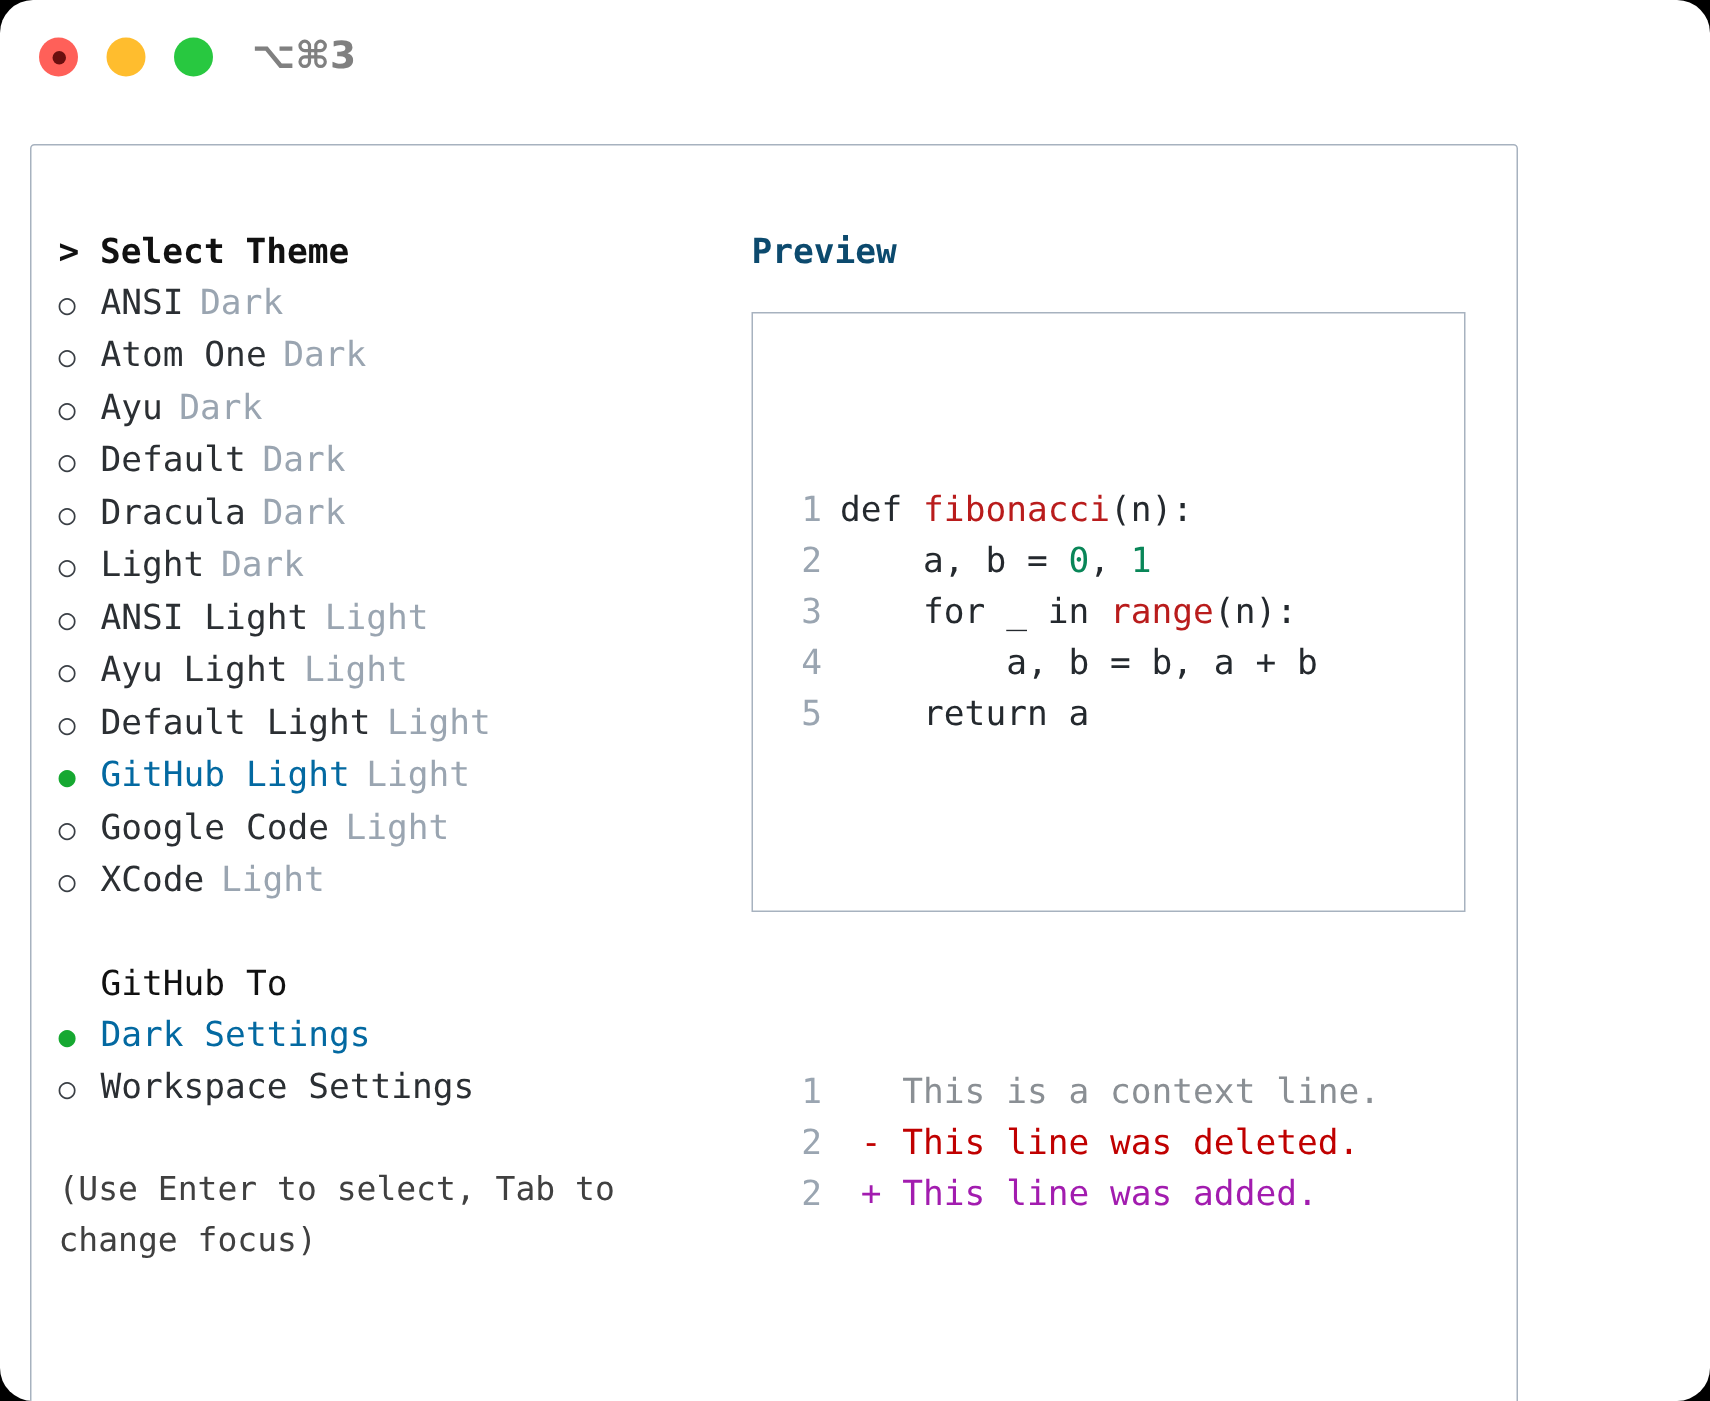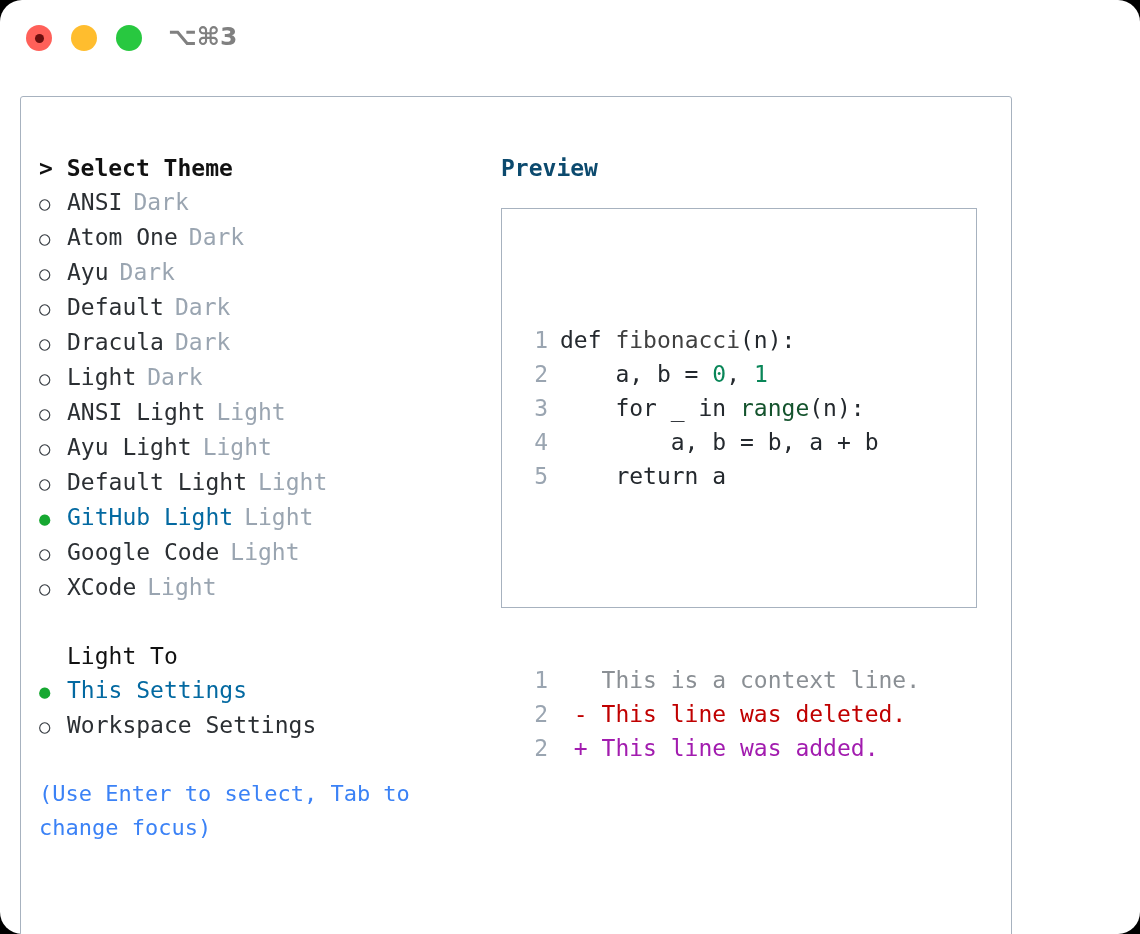--- a/index.html
+++ b/index.html
@@ -117,21 +117,21 @@
   .opt-tag {
     color: #9aa5b1;
     padding-left: 11px;
   }
   .spacer-row { height: 34px; }
 
   .hint {
     margin-top: 34px;
     font-size: 22px;
     line-height: 34px;
-    color: #3b82f6;
+    color: #404040;
     width: 400px;
     white-space: pre-wrap;
   }
 
   
   .right-col {
     position: absolute;
     left: 480px;
     top: 54px;
     width: 500px;
@@ -161,25 +161,25 @@
   }
   .code-line { display: flex; align-items: baseline; }
   .ln {
     width: 28px;
     flex: 0 0 28px;
     color: #9aa5b1;
     text-align: right;
     padding-right: 12px;
   }
   .ctext { color: #24292e; }
-  .tok-fn  { color: #404040; }
+  .tok-fn  { color: #b91c1c; }
   .tok-num { color: #098658; }
-  .tok-bi  { color: #14532d; }
+  .tok-bi  { color: #b91c1c; }
   .blank-line { height: 34px; }
-  .diff-ctx { color: #8a8f94; }
+  .diff-ctx { color: #8a8f94; margin-top: 48px; }
   .diff-del { color: #c00000; }
   .diff-add { color: #a21caf; }
 </style>
 </head>
 <body>
 
 <div class="window">
 
   <div class="titlebar">
     <div class="lights">
@@ -202,23 +202,23 @@
           <div class="opt"><span class="marker">○</span><span class="opt-label">Dracula</span><span class="opt-tag">Dark</span></div>
           <div class="opt"><span class="marker">○</span><span class="opt-label">Light</span><span class="opt-tag">Dark</span></div>
           <div class="opt"><span class="marker">○</span><span class="opt-label">ANSI Light</span><span class="opt-tag">Light</span></div>
           <div class="opt"><span class="marker">○</span><span class="opt-label">Ayu Light</span><span class="opt-tag">Light</span></div>
           <div class="opt"><span class="marker">○</span><span class="opt-label">Default Light</span><span class="opt-tag">Light</span></div>
           <div class="opt selected"><span class="marker">●</span><span class="opt-label">GitHub Light</span><span class="opt-tag">Light</span></div>
           <div class="opt"><span class="marker">○</span><span class="opt-label">Google Code</span><span class="opt-tag">Light</span></div>
           <div class="opt"><span class="marker">○</span><span class="opt-label">XCode</span><span class="opt-tag">Light</span></div>
         </div>
       <div class="spacer-row"></div>
-      <div class="section-head plain">Light To</div>
+      <div class="section-head plain">GitHub To</div>
       <div id="apply-list">
-          <div class="opt selected"><span class="marker">●</span><span class="opt-label">This Settings</span></div>
+          <div class="opt selected"><span class="marker">●</span><span class="opt-label">Dark Settings</span></div>
           <div class="opt"><span class="marker">○</span><span class="opt-label">Workspace Settings</span></div>
         </div>
       <div class="hint">(Use Enter to select, Tab to change focus)</div>
     </div>
 
     <div class="right-col">
       <div class="preview-title">Preview</div>
       <div class="preview-box">
         <div class="code">
           <div id="code-lines"><div class="code-line"><span class="ln">1</span><span><span class="ctext">def </span><span class="tok-fn">fibonacci</span><span class="ctext">(n):</span></span></div><div class="code-line"><span class="ln">2</span><span><span class="ctext">    a, b = </span><span class="tok-num">0</span><span class="ctext">, </span><span class="tok-num">1</span></span></div><div class="code-line"><span class="ln">3</span><span><span class="ctext">    for _ in </span><span class="tok-bi">range</span><span class="ctext">(n):</span></span></div><div class="code-line"><span class="ln">4</span><span><span class="ctext">        a, b = b, a + b</span></span></div><div class="code-line"><span class="ln">5</span><span><span class="ctext">    return a</span></span></div></div>

